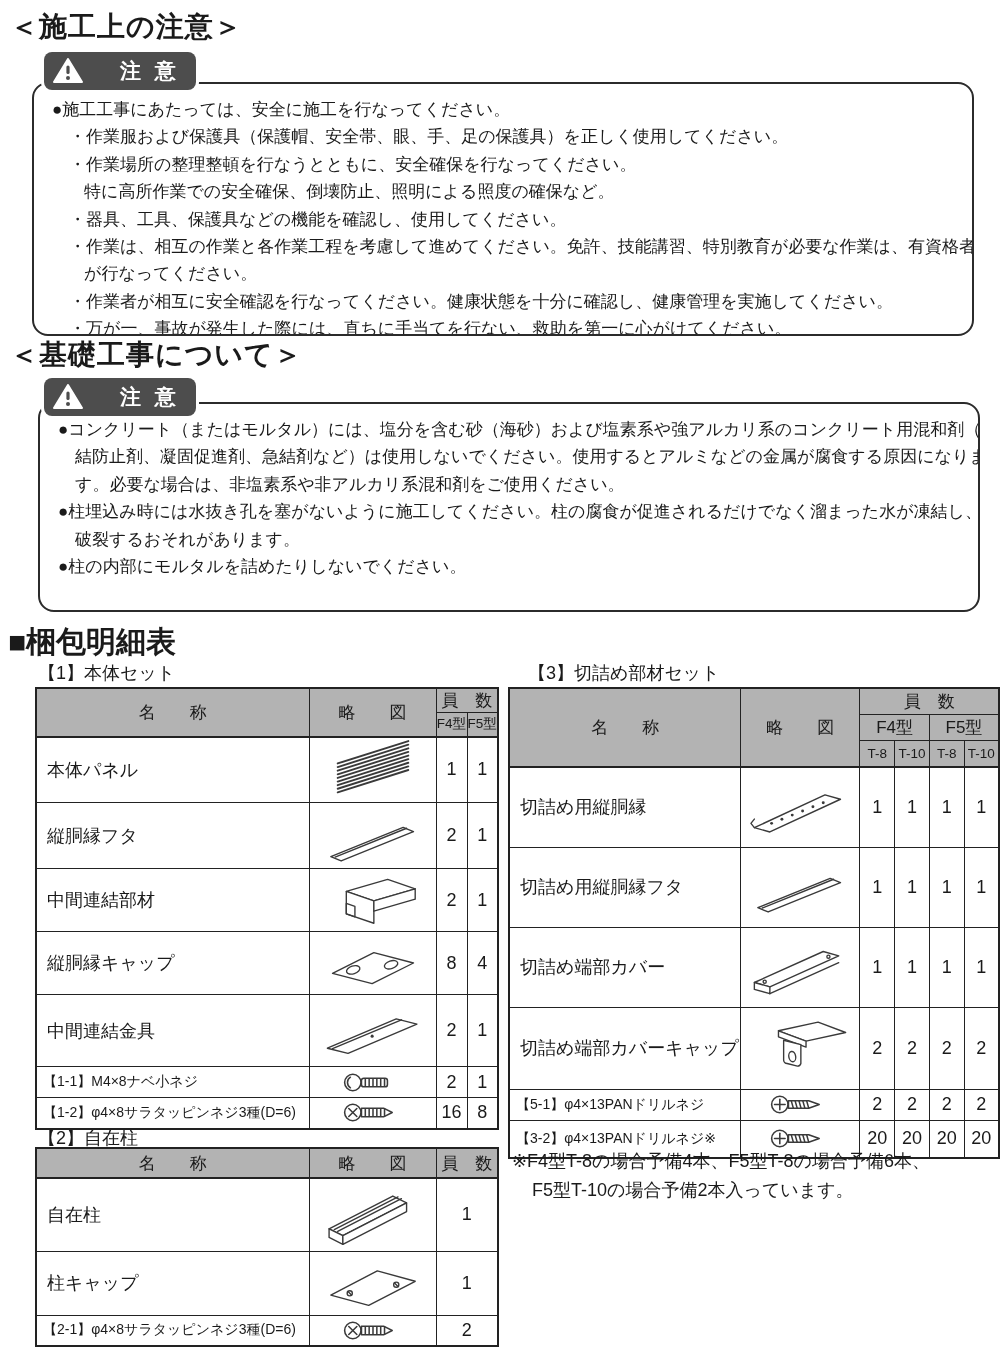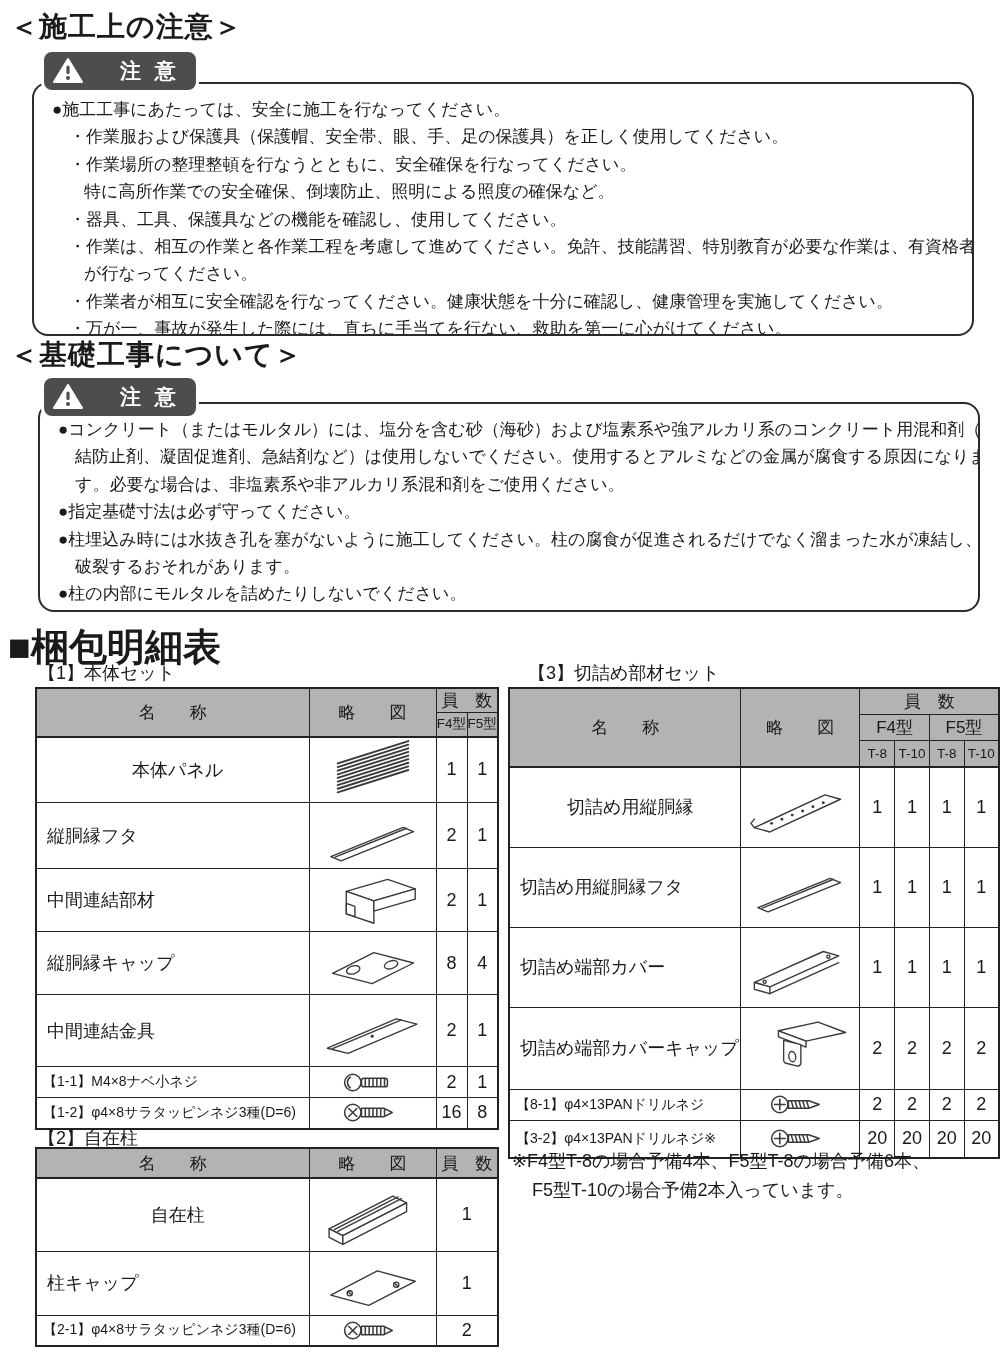--- a/index.html
+++ b/index.html
@@ -3,21 +3,21 @@
 <meta charset="utf-8">
 <style>
   html,body{margin:0;padding:0;}
   body{
     width:1000px;height:1352px;position:relative;background:#fff;
     font-family:"Liberation Sans","DejaVu Sans",sans-serif;color:#1a1a1a;
     overflow:hidden;
   }
   .abs{position:absolute;}
   .h1{font-size:28px;font-weight:700;letter-spacing:1px;white-space:nowrap;}
-  .h2{font-size:38px;font-weight:700;white-space:nowrap;}
+  .h2{font-size:30px;font-weight:700;white-space:nowrap;}
   .tbl-label{font-size:18px;white-space:nowrap;}
   .caution-box{
     border:2.5px solid #2b2b2b;border-radius:16px;background:#fff;
     overflow:hidden;box-sizing:border-box;
   }
   .box-content{padding:12px 8px 0 18px;}
   .note-line{font-size:17px;line-height:27.4px;white-space:nowrap;}
   .note-line.b{padding-left:0;}
   .note-line.s{padding-left:17px;}
   .note-line.c{padding-left:32px;}
@@ -25,21 +25,21 @@
   .badge{
     display:flex;align-items:center;gap:7px;
     background:#4d4d4d;color:#fff;border-radius:8px;
     padding:5px 16px 5px 9px;box-shadow:0 0 0 3px #fff;z-index:3;
   }
   .badge-label{font-size:21px;font-weight:700;letter-spacing:4px;white-space:nowrap;margin-left:30px;}
   .ptable{border-collapse:collapse;table-layout:fixed;background:#fff;border:2px solid #222;}
   .ptable th,.ptable td{border:1px solid #222;padding:0;overflow:hidden;}
   .ptable thead th{background:#b3b3b3;font-weight:400;font-size:17px;text-align:center;}
   .ptable thead th.sub{font-size:13.5px;}
-  .ptable tbody tr:first-child td{border-top-width:2px;text-align:center;}
+  .ptable tbody tr:first-child td{border-top-width:2px;}
   td.name{font-size:18px;padding-left:10px;text-align:left;vertical-align:middle;white-space:nowrap;}
   tr.small td.name{font-size:14px;padding-left:6px;}
   td.sketch{text-align:center;vertical-align:middle;}
   td.qty{text-align:center;vertical-align:middle;font-size:18px;}
   .footnote{font-size:18px;line-height:29px;white-space:nowrap;}
   .footnote .fl2{padding-left:20px;}
   svg{display:block;margin:0 auto;}
 </style>
 </head>
 <body>
@@ -68,21 +68,20 @@
   <span class="badge-label">注 意</span>
 </div>
 
 <div class="abs h1" style="left:10px;top:336px;">＜基礎工事について＞</div>
 
 <div class="abs caution-box" style="left:38px;top:402px;width:942px;height:210px;">
   <div class="box-content" id="box2">
       <div class="note-line b">●コンクリート（またはモルタル）には、塩分を含む砂（海砂）および塩素系や強アルカリ系のコンクリート用混和剤（凍</div>
       <div class="note-line g">結防止剤、凝固促進剤、急結剤など）は使用しないでください。使用するとアルミなどの金属が腐食する原因になりま</div>
       <div class="note-line g">す。必要な場合は、非塩素系や非アルカリ系混和剤をご使用ください。</div>
-      <div class="note-line b">●指定基礎寸法は必ず守ってください。</div>
       <div class="note-line b">●柱埋込み時には水抜き孔を塞がないように施工してください。柱の腐食が促進されるだけでなく溜まった水が凍結し、</div>
       <div class="note-line g">破裂するおそれがあります。</div>
       <div class="note-line b">●柱の内部にモルタルを詰めたりしないでください。</div>
     </div>
 </div>
 <div class="abs badge" style="left:44px;top:378px;">
   <svg width="30" height="26" viewBox="0 0 30 26">
     <path d="M15,1 L29,24 H1 Z" fill="#ffffff" stroke="#ffffff" stroke-width="2" stroke-linejoin="round"></path>
     <rect x="13.4" y="7.5" width="3.2" height="8.5" rx="1.6" fill="#4d4d4d"></rect>
     <circle cx="15" cy="20" r="2" fill="#4d4d4d"></circle>
@@ -307,21 +306,21 @@
               <path d="M46,27 l20,5 v22 a4,4 0 0 1 -4,3 l-12,-3 a4,4 0 0 1 -4,-4 z" stroke="#3a3a3a" fill="#ffffff" stroke-width="1.6" stroke-linejoin="round"></path>
               <ellipse cx="56" cy="46" rx="4" ry="6" transform="rotate(-10 56 46)" stroke="#3a3a3a" fill="none" stroke-width="1.6" stroke-linejoin="round" stroke-linecap="round"></ellipse>
             </svg>
           </td>
           <td class="qty">2</td>
           <td class="qty">2</td>
           <td class="qty">2</td>
           <td class="qty">2</td>
         </tr>
         <tr class="small" style="height: 31px;">
-          <td class="name">【8-1】φ4×13PANドリルネジ</td>
+          <td class="name">【5-1】φ4×13PANドリルネジ</td>
           <td class="sketch">
             <svg width="66" height="25" viewBox="0 0 64 26">
               <circle cx="11" cy="13" r="8.5" stroke="#3a3a3a" fill="#ffffff" stroke-width="1.6" stroke-linejoin="round"></circle>
               <line x1="5.5" y1="13" x2="16.5" y2="13" stroke="#3a3a3a" fill="none" stroke-width="1.6" stroke-linejoin="round" stroke-linecap="round"></line>
               <line x1="11" y1="7.5" x2="11" y2="18.5" stroke="#3a3a3a" fill="none" stroke-width="1.6" stroke-linejoin="round" stroke-linecap="round"></line>
               <polygon points="20,9 41,9 52,13 41,17 20,17" stroke="#3a3a3a" fill="#ffffff" stroke-width="1.6" stroke-linejoin="round"></polygon>
               <line x1="23" y1="9.5" x2="25" y2="16.5" stroke="#3a3a3a" fill="none" stroke-width="1.6" stroke-linejoin="round" stroke-linecap="round"></line>
               <line x1="27" y1="9.5" x2="29" y2="16.5" stroke="#3a3a3a" fill="none" stroke-width="1.6" stroke-linejoin="round" stroke-linecap="round"></line>
               <line x1="31" y1="9.5" x2="33" y2="16.5" stroke="#3a3a3a" fill="none" stroke-width="1.6" stroke-linejoin="round" stroke-linecap="round"></line>
               <line x1="35" y1="9.5" x2="37" y2="16.5" stroke="#3a3a3a" fill="none" stroke-width="1.6" stroke-linejoin="round" stroke-linecap="round"></line>

